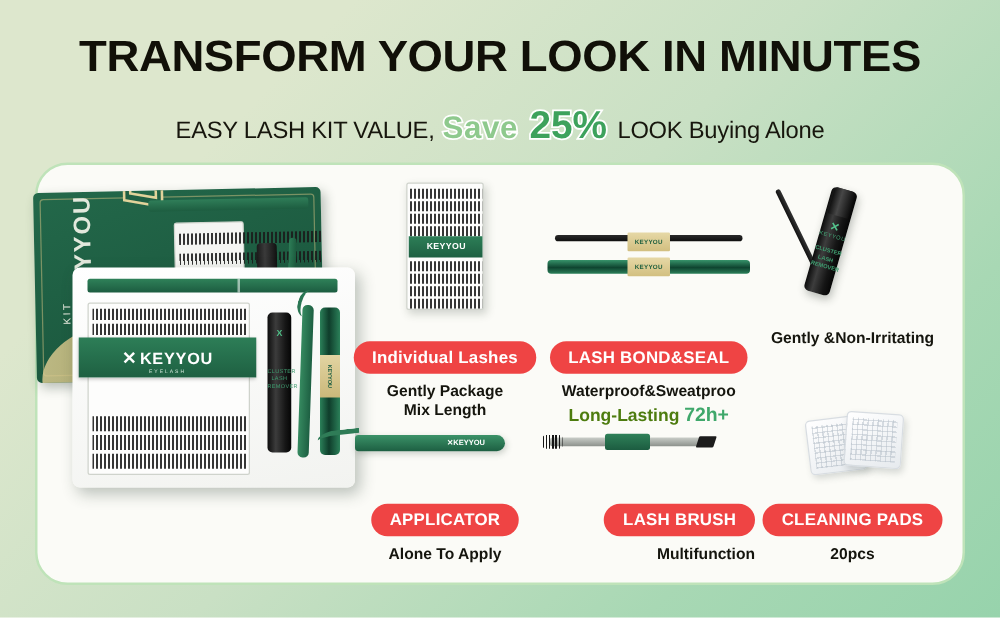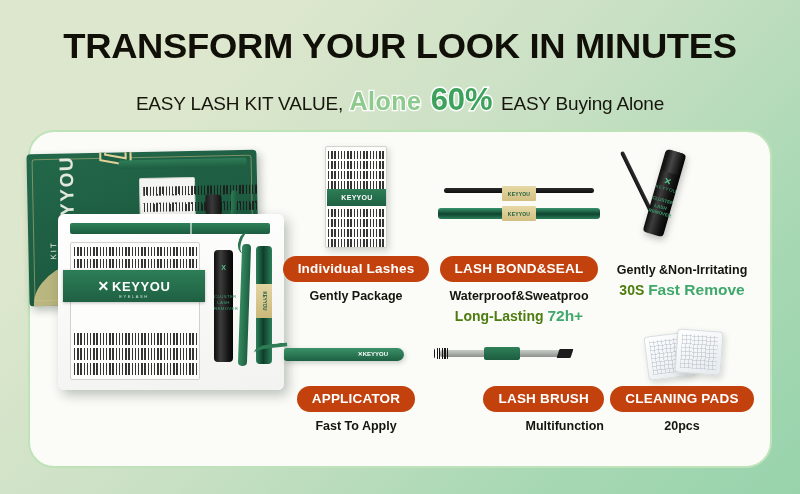--- a/index.html
+++ b/index.html
@@ -181,27 +181,28 @@
   .pen-front .gold span{
     display:block; text-align:center; color:#1f5f43; font-size:4.5px; font-weight:bold;
     margin-top:13px; transform: rotate(90deg);
   }
 
   
   .cell { position: absolute; text-align: center; }
   .cell .art { position: relative; width: 100%; }
   .pill {
     display: inline-block;
-    background: #c2410c;
+    background: #ef4444;
     color: #ffffff;
     border-radius: 14px;
     font-size: 13.5px; font-weight: bold;
     padding: 5px 15px 6px;
     white-space: nowrap;
     letter-spacing: .2px;
+    margin-top: 17px;
   }
   .desc { margin-top: 7px; font-size: 12.5px; color: #15150e; line-height: 15px; font-weight: 600; }
   .accent { margin-top: 3px; font-size: 14px; font-weight: bold; white-space: nowrap; }
   .accent .lt { color: #4d7c0f; }
   .accent .dk { color: #3fa86b; font-size: 15.5px; }
 
   
   .tray2 {
     position:absolute; left:50%; transform:translateX(-50%);
     top:0; width:62px; height:102px;
@@ -294,23 +295,23 @@
       repeating-linear-gradient(90deg, rgba(180,190,200,.5) 0 1px, transparent 1px 4px);
   }
 </style>
 </head>
 <body>
 
 <div class="header">
   <div class="headline">TRANSFORM YOUR LOOK IN MINUTES</div>
   <div class="subhead">
     <span class="plain">EASY LASH KIT VALUE,</span>
-    <span class="sv-save">Alone</span>
-    <span class="sv-pct">60%</span>
-    <span class="plain">EASY Buying Alone</span>
+    <span class="sv-save">Save</span>
+    <span class="sv-pct">25%</span>
+    <span class="plain">LOOK Buying Alone</span>
   </div>
 </div>
 
 <div class="card">
 
   <div class="kit-photo">
 
     <div class="box-back">
       <div class="brand-vert">KEYYOU</div>
       <div class="kit-vert">KIT</div>
@@ -376,20 +377,21 @@
         <div class="lrow" style="top:82px"></div>
           <div class="lrow" style="top:92px"></div>
         <div class="band">
           <b>KEYYOU</b>
         </div>
       </div>
     </div>
     <span class="pill">Individual Lashes</span>
     <div class="desc">
       <div>Gently Package</div>
+      <div>Mix Length</div>
     </div>
   </div>
 
   <div class="cell" style="left:404px; top:14px; width:170px;">
     <div class="art" style="height:110px;">
       <div class="bondpen" style="left:10px; top:42px; width:150px; height:5px;
            background:linear-gradient(180deg,#2a2a2a,#0f0f0f);">
         <div class="lbl">
           <span>KEYYOU</span>
         </div>
@@ -417,36 +419,32 @@
       <div class="rembottle">
         <div class="cap"></div>
         <div class="x">✕</div>
         <div class="bn">KEYYOU</div>
         <div class="tx">CLUSTER<br>LASH<br>REMOVER</div>
       </div>
     </div>
     <div class="desc">
       <div>Gently &amp;Non-Irritating</div>
     </div>
-    <div class="accent">
-      <span class="lt">30S</span>
-      <span class="dk">Fast Remove</span>
-    </div>
   </div>
 
   <div class="cell" style="left:246px; top:200px; width:160px;">
     <div class="art" style="height:54px;">
       <div class="tweez-tip"></div>
       <div class="tweez">
         <span class="bl">✕<span>KEYYOU</span></span>
       </div>
     </div>
     <span class="pill">APPLICATOR</span>
     <div class="desc">
-      <div>Fast To Apply</div>
+      <div>Alone To Apply</div>
     </div>
   </div>
 
   <div class="cell" style="left:404px; top:200px; width:170px;text-align:right;">
     <div class="art" style="height:54px;">
       <div class="brush">
         <div class="sp"></div>
         <div class="mid"></div>
         <div class="ang"></div>
       </div>

